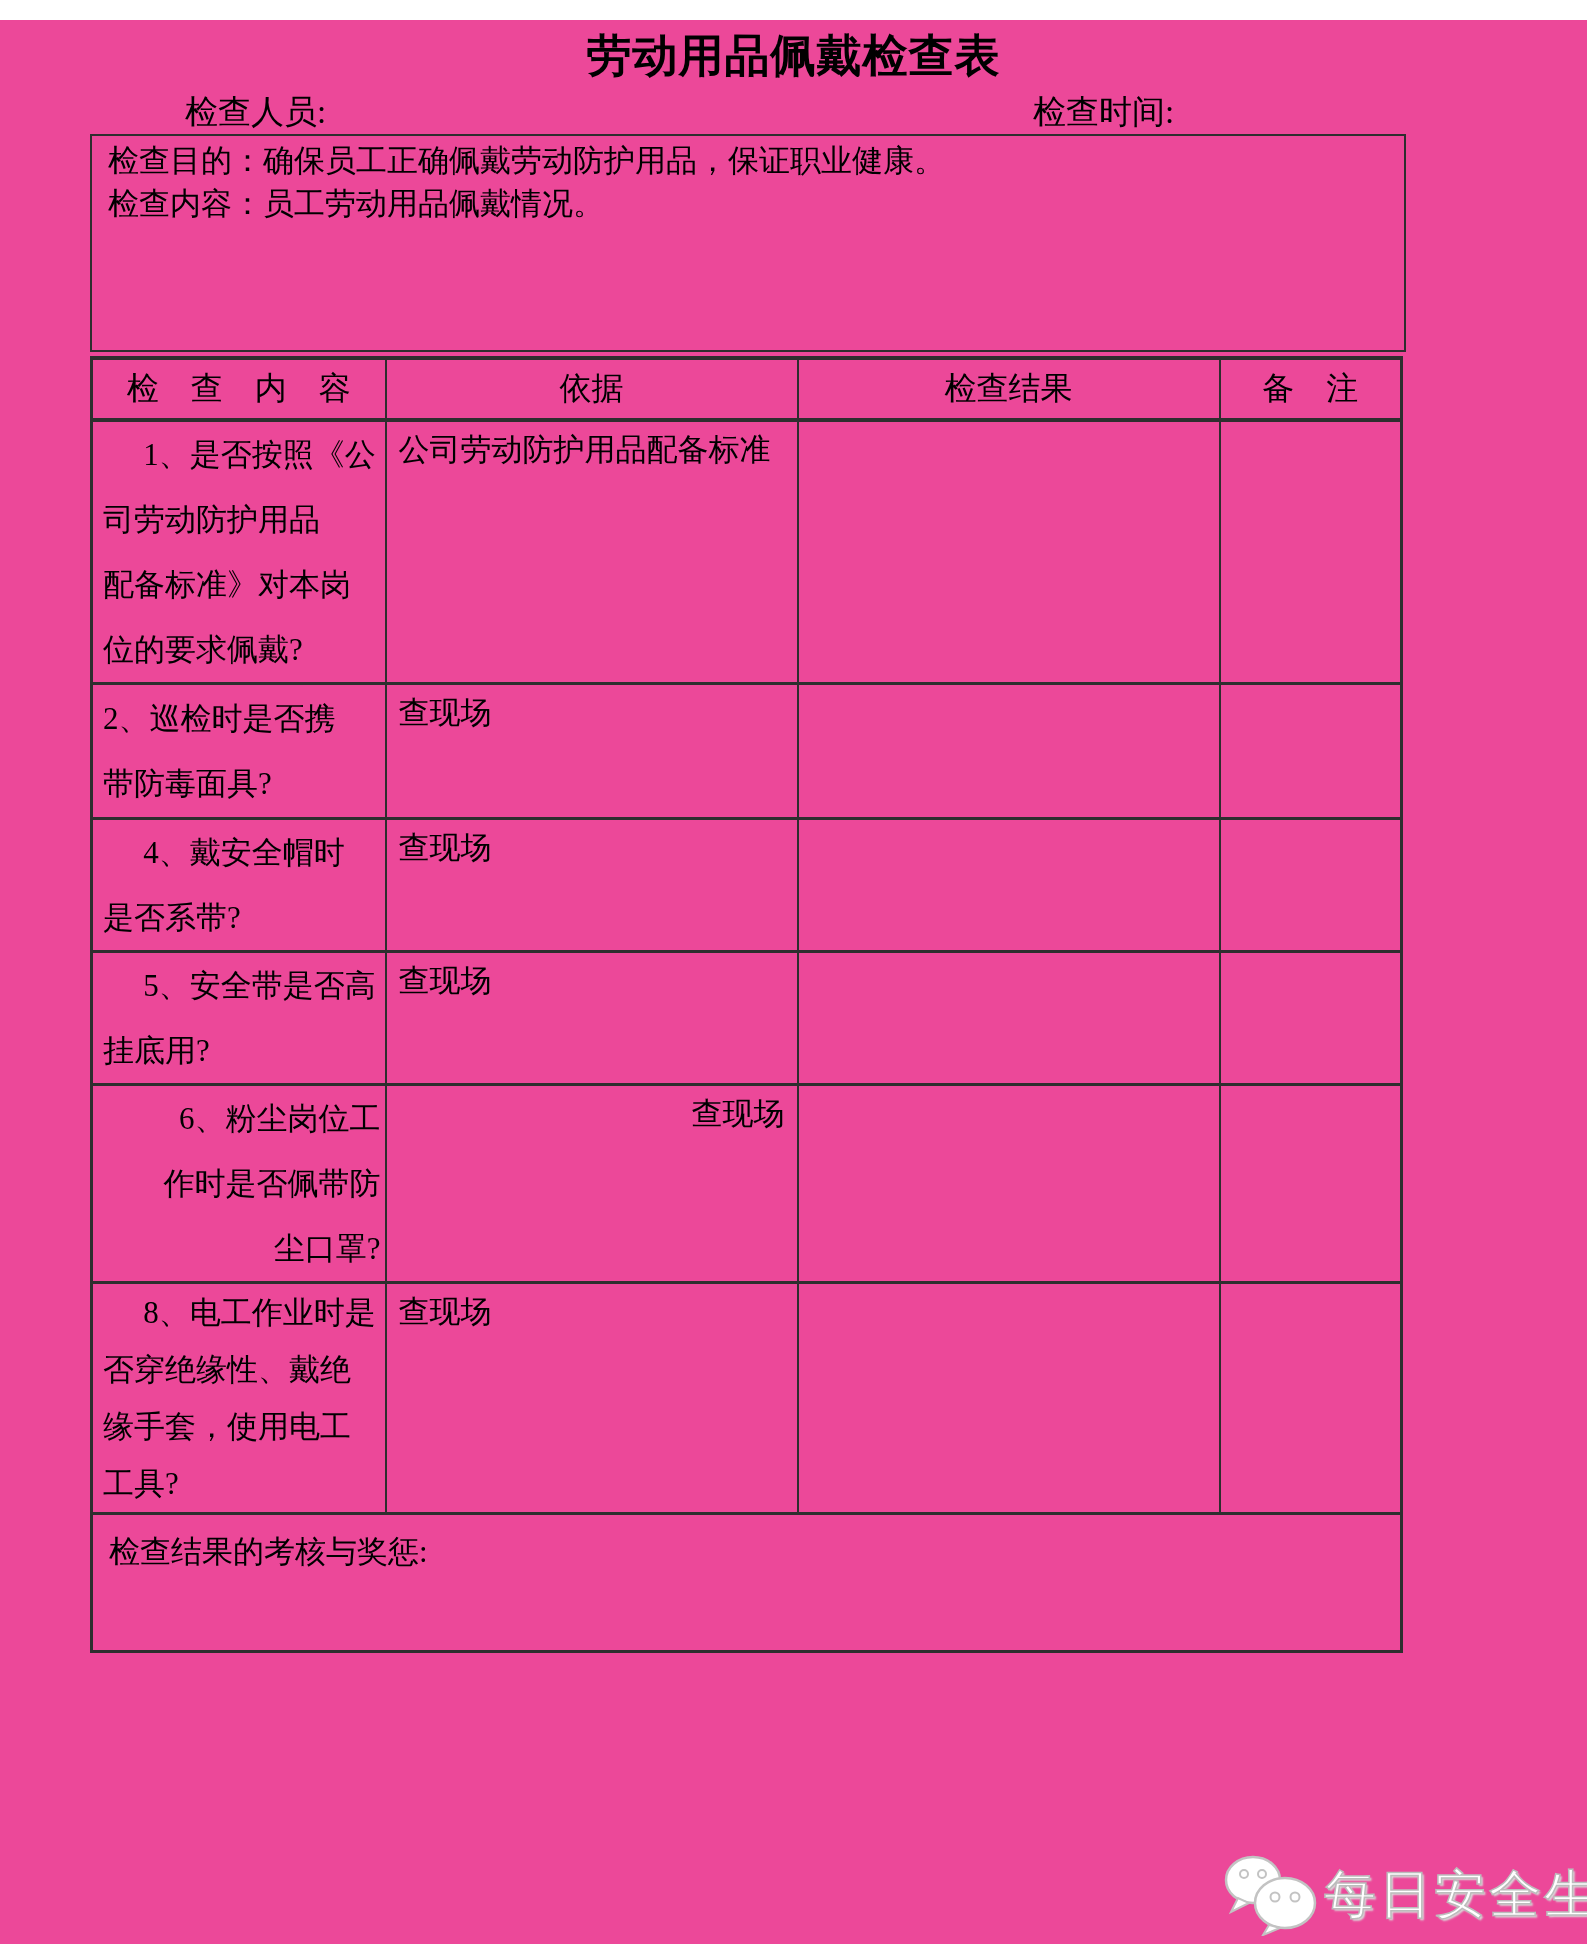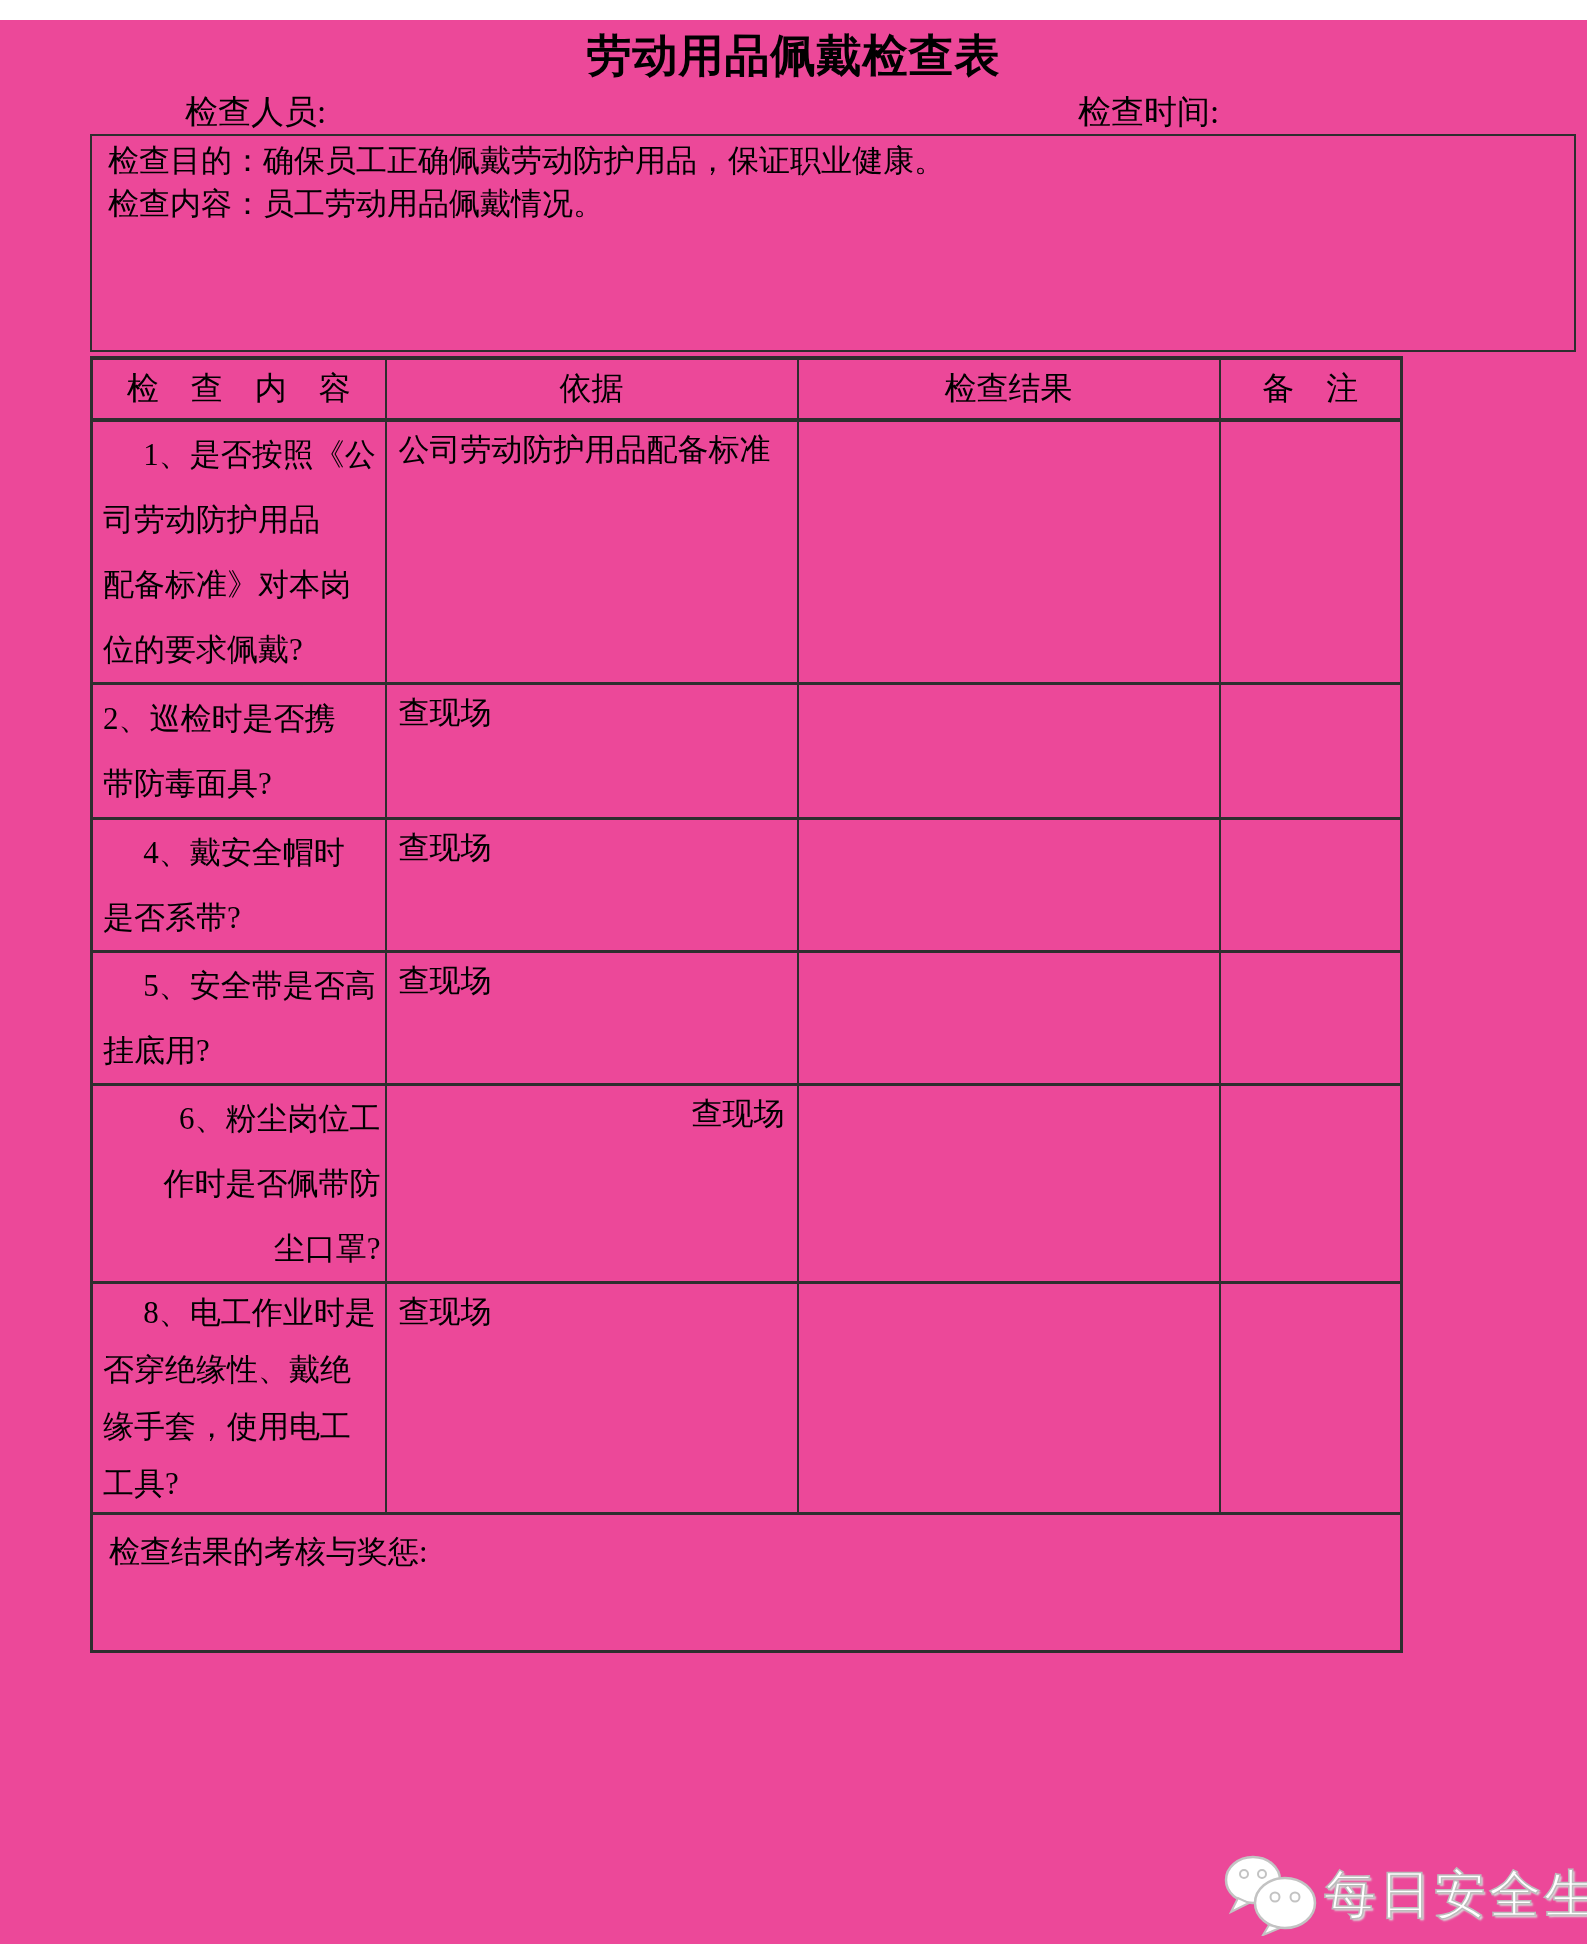--- a/index.html
+++ b/index.html
@@ -24,25 +24,25 @@
 
   .meta-row {
     position: relative;
     width: 1310px;
     margin-left: 90px;
     height: 44px;
     margin-top: 6px;
     font-size: 33px;
   }
   .meta-inspector { position: absolute; left: 95px; top: 0; }
-  .meta-time { position: absolute; left: 988px; top: 0; }
+  .meta-time { position: absolute; left: 943px; top: 0; }
 
   .info-box {
     margin-left: 90px;
-    width: 1486px;
+    width: 1316px;
     height: 218px;
     border: 2px solid #2e2e2e;
     padding: 4px 8px 0 16px;
     font-size: 31px;
     line-height: 42.5px;
     overflow: hidden;
   }
   .info-box p { margin: 0; }
 
   table.check-table {

